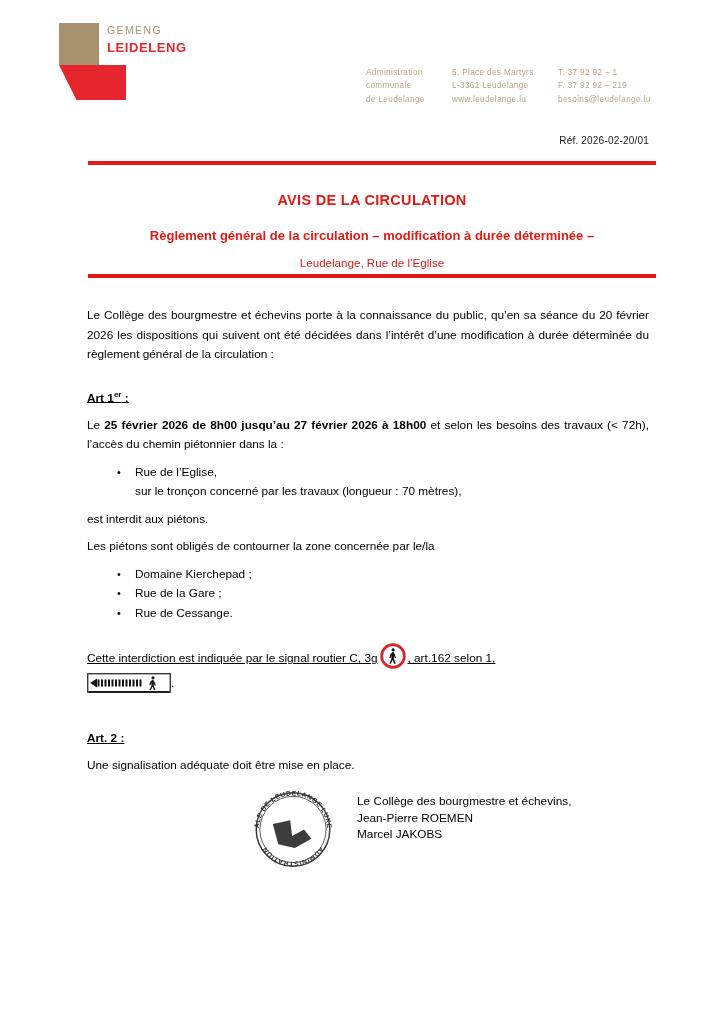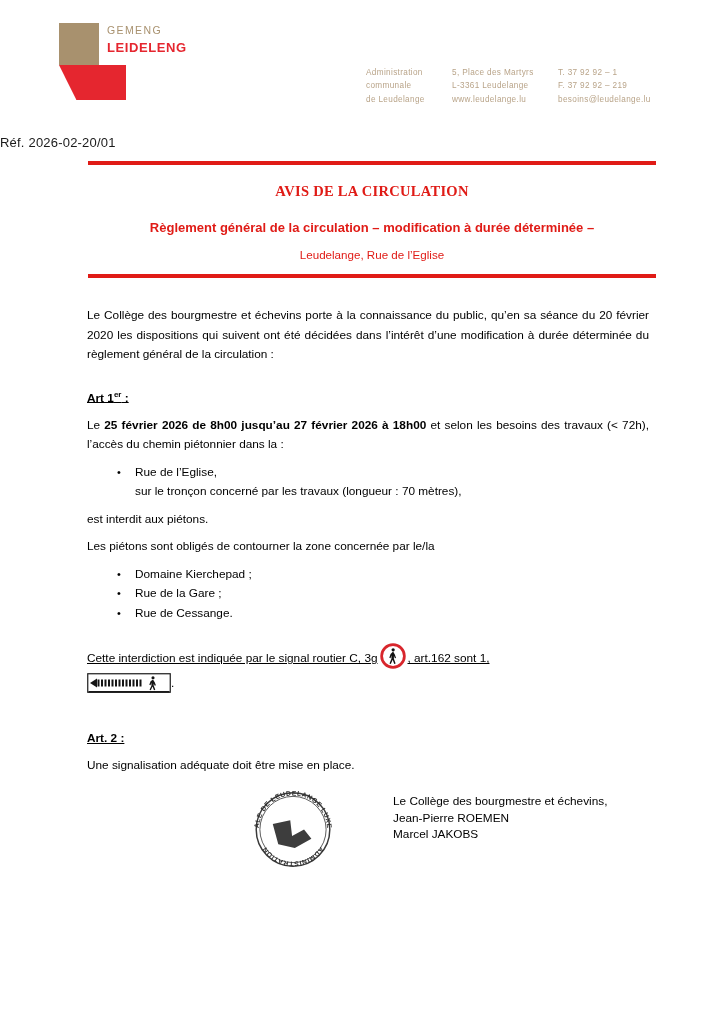--- a/index.html
+++ b/index.html
@@ -81,21 +81,22 @@
   .contact-col { white-space: nowrap; }
   .contact-col.c1 { width: 86px; }
   .contact-col.c2 { width: 106px; }
   .contact-col.c3 { width: 140px; }
 
   .ref {
     position: absolute;
     left: 0;
     top: 135px;
     width: 649px;
-    font-size: 13px;
+    text-align: right;
+    font-size: 10px;
     color: #1a1a1a;
     letter-spacing: 0.2px;
   }
 
   
   .rule {
     position: absolute;
     left: 88px;
     width: 568px;
     height: 4px;
@@ -110,22 +111,21 @@
     left: 88px;
     top: 172px;
     width: 568px;
     text-align: center;
     color: #e01b16;
   }
   .title-main {
     font-size: 14.5px;
     font-weight: bold;
     letter-spacing: 0.3px;
-    margin-top: 11px;
-    font-family: Liberation Serif, serif;
+    margin-top: 20px;
   }
   .title-sub1 {
     font-size: 13px;
     font-weight: bold;
     margin-top: 20px;
   }
   .title-sub2 {
     font-size: 11.6px;
     font-weight: normal;
     margin-top: 13px;
@@ -207,21 +207,20 @@
     width: 92px;
     height: 95px;
   }
   .sig-text {
     position: absolute;
     left: 357px;
     top: 793px;
     font-size: 11.8px;
     line-height: 16.5px;
     color: #000;
-    margin-left: 36px;
   }
 </style>
 </head>
 <body>
 
 <div class="page">
 
   <div class="header">
 
     <div class="logo">
@@ -259,21 +258,21 @@
   <div class="titles">
     <div class="title-main">AVIS DE LA CIRCULATION</div>
     <div class="title-sub1">Règlement général de la circulation – modification à durée déterminée –</div>
     <div class="title-sub2">Leudelange, Rue de l’Eglise</div>
   </div>
 
   <div class="rule bottom"></div>
 
   <div class="body">
 
-    <p class="para j">Le Collège des bourgmestre et échevins porte à la connaissance du public, qu’en sa séance du 20 février 2020 les dispositions qui suivent ont été décidées dans l’intérêt d’une modification à durée déterminée du règlement général de la circulation :</p>
+    <p class="para j">Le Collège des bourgmestre et échevins porte à la connaissance du public, qu’en sa séance du 20 février 2026 les dispositions qui suivent ont été décidées dans l’intérêt d’une modification à durée déterminée du règlement général de la circulation :</p>
 
     <div class="spacer-lg"></div>
 
     <p class="art-head"><span>Art 1</span><sup>er</sup><span> :</span></p>
 
     <div class="spacer-sm"></div>
 
     <p class="para j"><span>Le </span><span class="bold">25 février 2026 de 8h00 jusqu’au 27 février 2026 à 18h00</span><span> et selon les besoins des travaux (&lt; 72h), l’accès du chemin piétonnier dans la :</span></p>
 
     <div class="spacer-sm"></div>
@@ -303,21 +302,21 @@
 
     <div class="signal-para">
       <span class="underline-txt">Cette interdiction est indiquée par le signal routier C, 3g</span><span class="sign-round">
         <svg viewBox="0 0 40 40" width="26" height="26" aria-hidden="true">
           <circle cx="20" cy="20" r="17.5" fill="#ffffff" stroke="#d8262c" stroke-width="4.2"></circle>
           <g fill="#111111">
             <circle cx="20.2" cy="10.4" r="2.5"></circle>
             <path d="M20.2 13.2 L22.8 17.6 L24.7 23.0 L22.9 23.6 L21.4 19.6 L21.4 24.2 L24.0 31.6 L21.9 32.3 L19.5 25.8 L16.6 32.3 L14.6 31.4 L17.6 24.4 L17.6 18.9 L16.2 23.4 L14.3 22.8 L16.3 16.8 Z"></path>
           </g>
         </svg>
-      </span><span class="underline-txt">, art.162 sont 1,</span>
+      </span><span class="underline-txt">, art.162 selon 1,</span>
       <br>
       <span class="sign-rect">
         <svg viewBox="0 0 168 40" width="84" height="20" aria-hidden="true">
           <rect x="1.5" y="1.5" width="165" height="37" fill="#ffffff" stroke="#1a1a1a" stroke-width="2.4"></rect>
           <rect x="3" y="36" width="162" height="3.4" fill="#1a1a1a"></rect>
           <path d="M6 20 L20 11 L20 29 Z" fill="#141414"></path>
           <g fill="#141414">
             <rect x="21" y="13" width="4" height="14"></rect>
             <rect x="28" y="13" width="4" height="14"></rect>
             <rect x="35" y="13" width="4" height="14"></rect>

